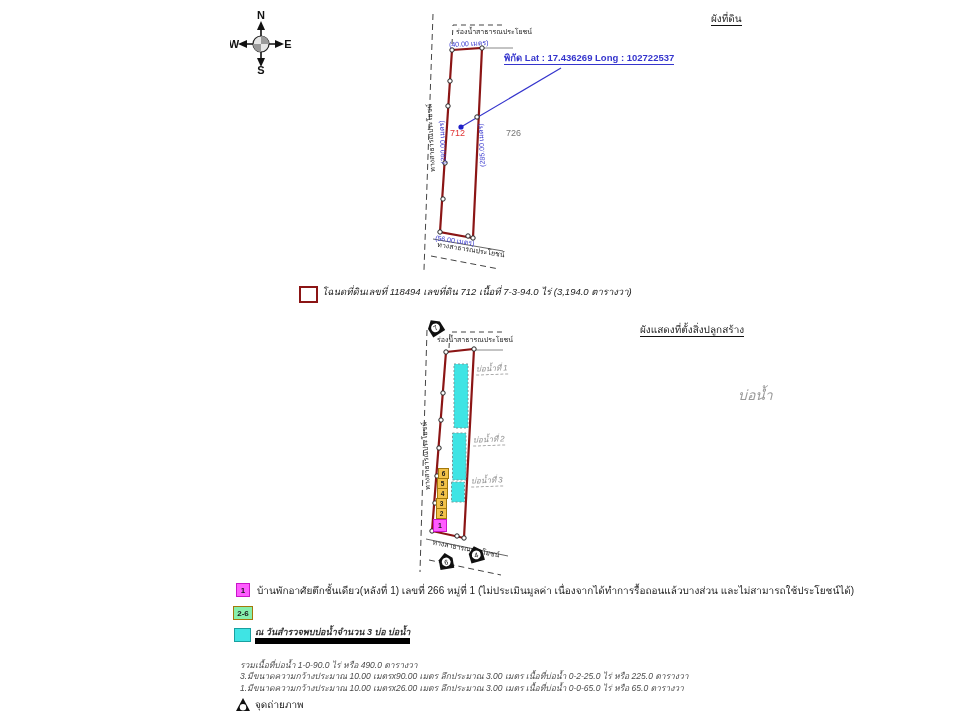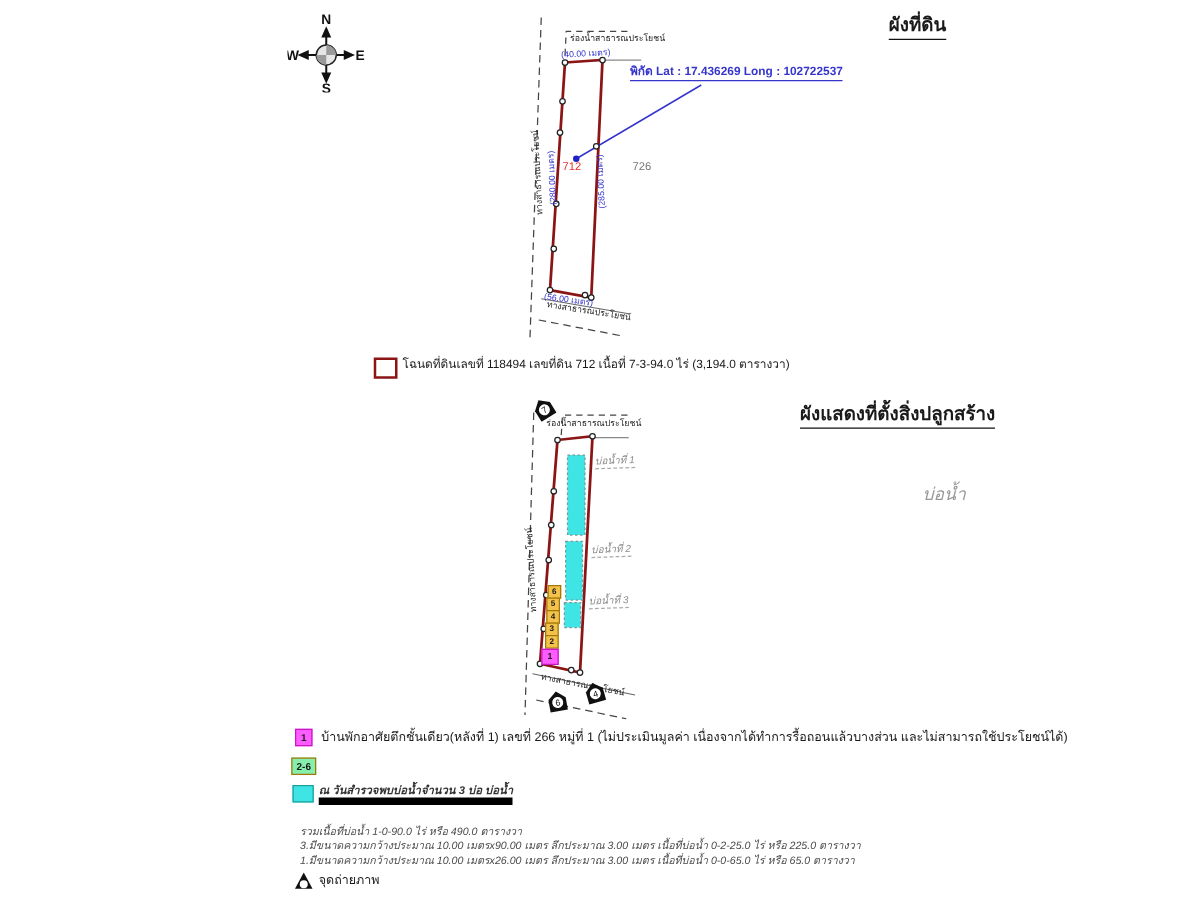--- a/index.html
+++ b/index.html
@@ -2,21 +2,21 @@
 <html><head>
 <meta charset="utf-8">
 <style>
   html,body{margin:0;padding:0;}
   .page{position:relative;width:960px;height:720px;background:#ffffff;
         font-family:"Liberation Sans",sans-serif;overflow:hidden;color:#1a1a1a;}
   svg{display:block;}
   .layer{position:absolute;left:0;top:0;width:960px;height:720px;}
   .t{position:absolute;white-space:nowrap;line-height:1.1;}
   .vt{transform-origin:0 0;transform:rotate(-93deg);}
-  .title{font-size:15px;font-weight:bold;border-bottom:1px solid #111;padding-bottom:1px;}
+  .title{font-size:10px;font-weight:normal;border-bottom:1px solid #111;padding-bottom:1px;}
   .tiny{font-size:7px;color:#222;}
   .blue{color:#3535cd;}
   .coord{font-size:9.5px;font-weight:bold;color:#3535cd;border-bottom:1px solid #3535cd;padding-bottom:1px;}
   .parcel-red{font-size:9px;color:#e03535;}
   .parcel-gray{font-size:9px;color:#777777;}
   .pondlbl{font-size:8px;font-style:italic;color:#8a8a8a;border-bottom:1px dashed #aaa;transform:rotate(-2deg);}
   .graylbl{font-size:14px;font-style:italic;color:#999;}
   .legendtext{font-size:10px;color:#1a1a1a;}
   .keybox{position:absolute;box-sizing:border-box;text-align:center;font-weight:bold;z-index:3;}
   .deedbox{position:absolute;left:299px;top:286px;width:15px;height:13px;border:2px solid #8b1515;background:#fff;z-index:3;}
@@ -109,21 +109,21 @@
   <div class="t coord z2" style="left:504px;top:53px;">พิกัด Lat : 17.436269  Long : 102722537</div>
   <div class="t tiny vt z2" style="left:429px;top:172px;">ทางสาธารณประโยชน์</div>
   <div class="t tiny blue vt z2" style="left:440px;top:164px;">(280.00 เมตร)</div>
   <div class="t tiny blue vt z2" style="left:479px;top:167px;">(285.00 เมตร)</div>
   <div class="t parcel-red z2" style="left:450px;top:129px;">712</div>
   <div class="t parcel-gray z2" style="left:506px;top:129px;">726</div>
   <div class="t tiny blue z2" style="left:435px;top:237px;transform:rotate(8deg);">(56.00 เมตร)</div>
   <div class="t tiny z2" style="left:437px;top:246px;transform:rotate(9deg);">ทางสาธารณประโยชน์</div>
 
   <div class="deedbox"></div>
-  <div class="t legendtext z2" style="left:322px;top:287px;font-size:9.5px;">โฉนดที่ดินเลขที่ 118494  เลขที่ดิน 712 เนื้อที่ 7-3-94.0 ไร่ (3,194.0 ตารางวา)</div>
+  <div class="t legendtext z2" style="left:322px;top:287px;font-size:9.5px;font-style:italic;">โฉนดที่ดินเลขที่ 118494  เลขที่ดิน 712 เนื้อที่ 7-3-94.0 ไร่ (3,194.0 ตารางวา)</div>
 
   <div class="t title z2" style="left:640px;top:324px;">ผังแสดงที่ตั้งสิ่งปลูกสร้าง</div>
   <div class="t tiny z2" style="left:437px;top:336px;">ร่องน้ำสาธารณประโยชน์</div>
   <div class="t pondlbl z2" style="left:476px;top:365px;">บ่อน้ำที่ 1</div>
   <div class="t pondlbl z2" style="left:473px;top:436px;">บ่อน้ำที่ 2</div>
   <div class="t pondlbl z2" style="left:471px;top:477px;">บ่อน้ำที่ 3</div>
   <div class="t graylbl z2" style="left:738px;top:388px;">บ่อน้ำ</div>
   <div class="t tiny vt z2" style="left:424px;top:490px;">ทางสาธารณประโยชน์</div>
   <div class="t tiny z2" style="left:432px;top:545px;transform:rotate(11deg);">ทางสาธารณประโยชน์</div>
 

